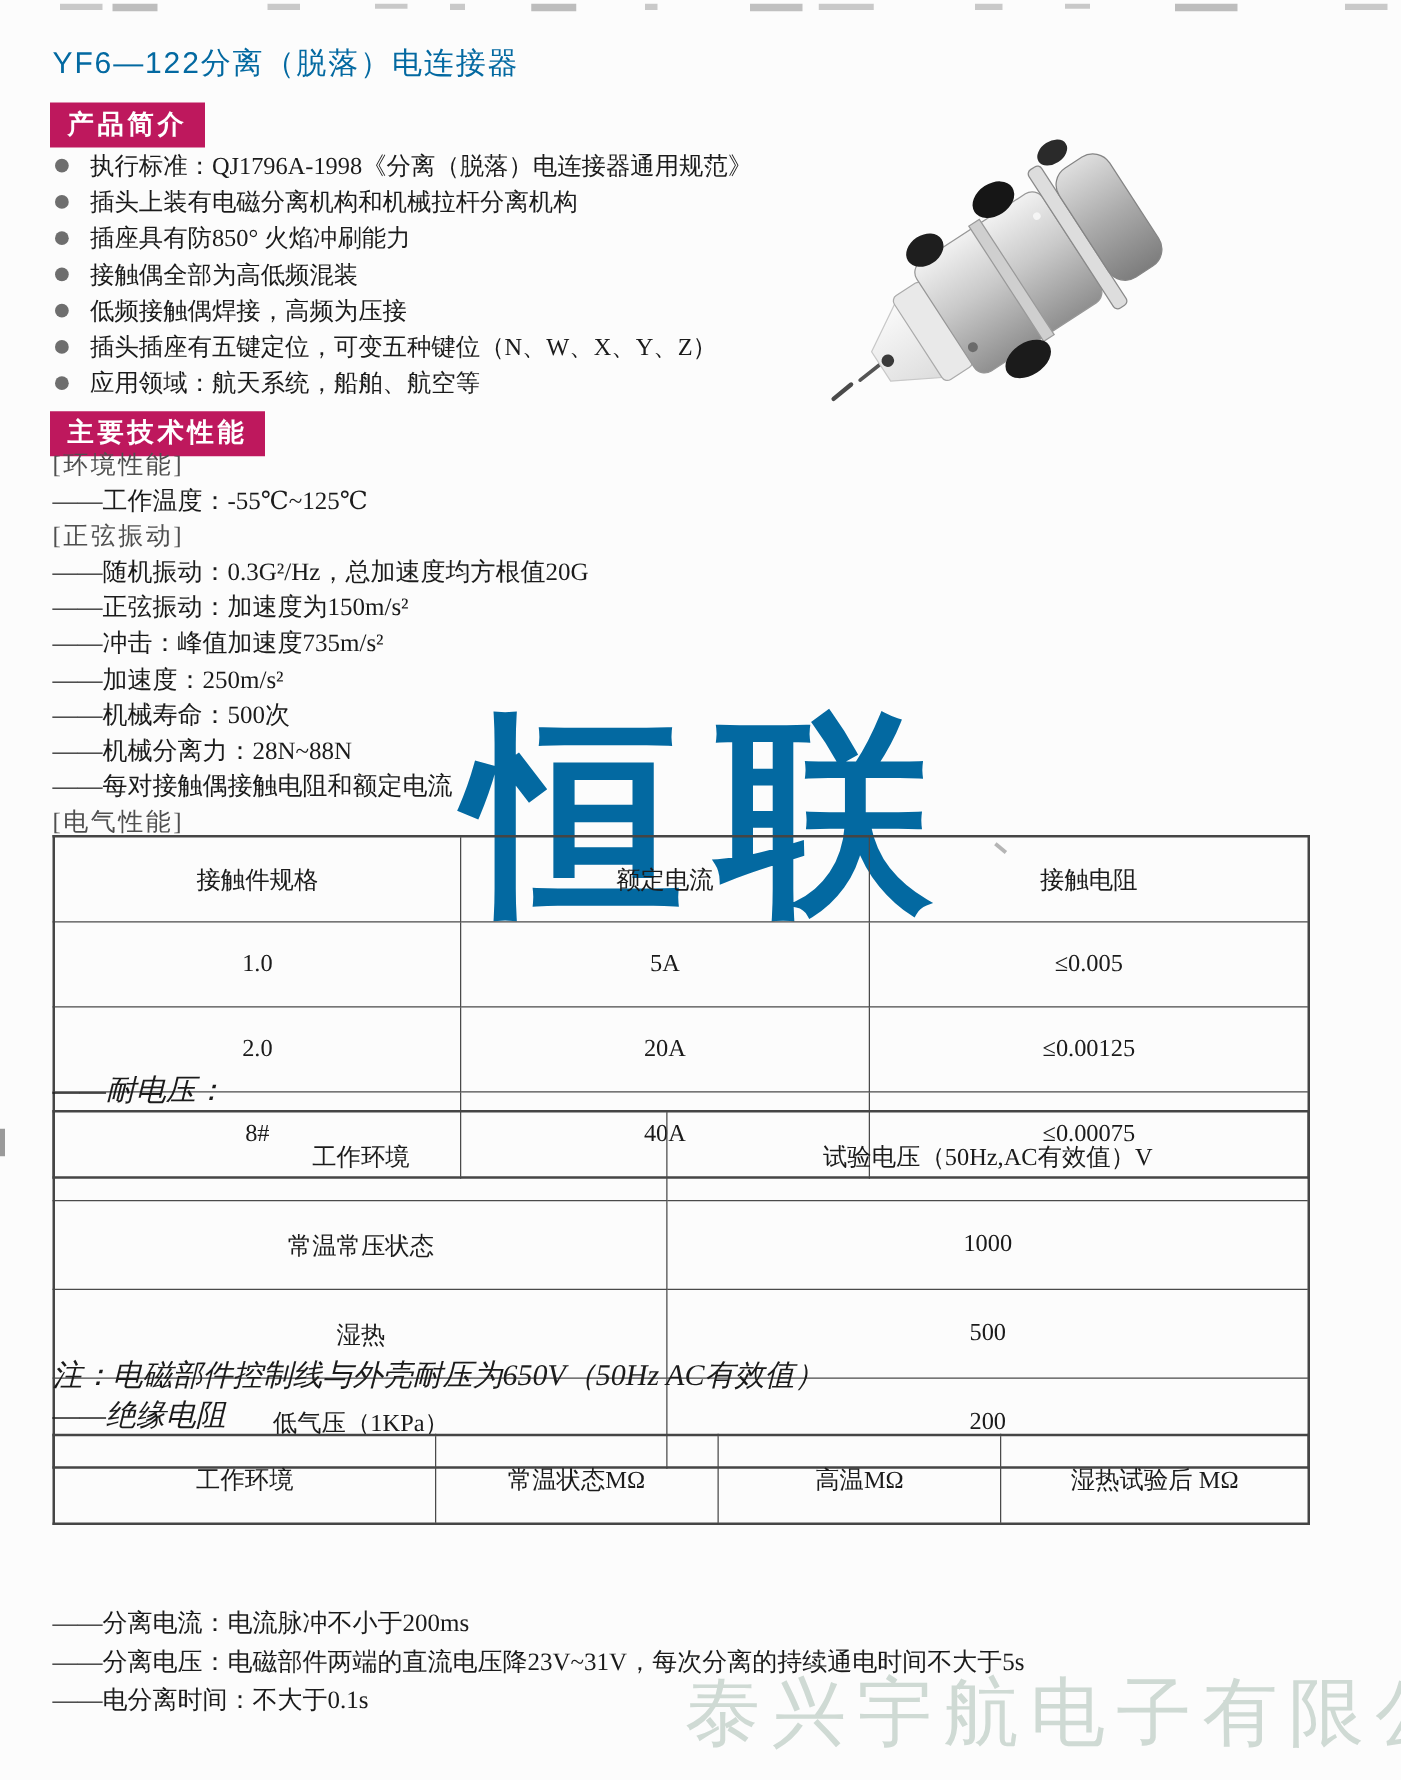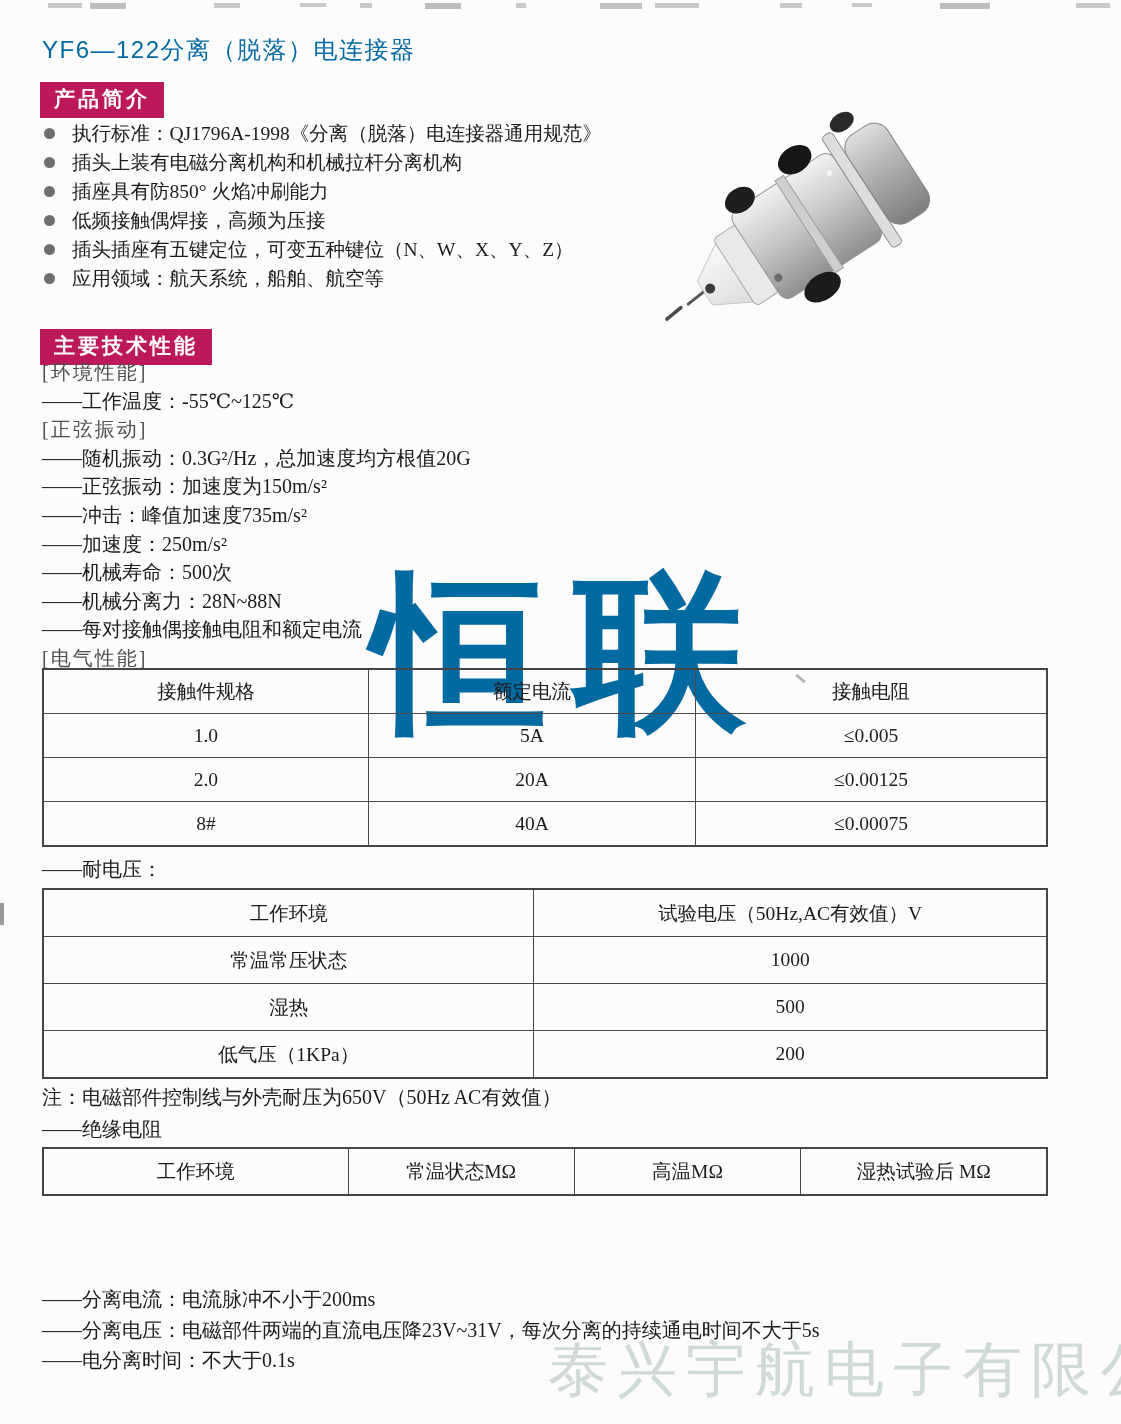--- a/index.html
+++ b/index.html
@@ -44,27 +44,27 @@
   .tech-lines .bracket { color:#4f4f4f; letter-spacing:2px; }
 
   table.doc-table {
     position:absolute; left:42px; width:1006px;
     border-collapse:collapse; table-layout:fixed;
     background:transparent; z-index:2;
     border:2px solid #454545;
   }
   table.doc-table td {
     border:1px solid #4a4a4a; text-align:center; vertical-align:middle;
-    font-size:19.5px; padding:0; white-space:nowrap; overflow:hidden;
+    font-size:19.5px; padding:12px; white-space:nowrap; overflow:hidden;
   }
   #contact-table    { top:668px; }  #contact-table td    { height:43px; }
   #voltage-table    { top:888px; }  #voltage-table td    { height:46px; }
   #insulation-table { top:1147px; } #insulation-table td { height:45px; }
 
-  .inline-label { position:absolute; left:42px; font-size:20px; white-space:nowrap; z-index:2; }
+  .inline-label { position:absolute; left:42px; font-size:24px; white-space:nowrap; z-index:2;font-style:italic; }
   .lbl-voltage    { top:856px; }
   .lbl-note       { top:1084px; }
   .lbl-insulation { top:1116px; }
 
   .bottom-lines { position:absolute; left:42px; top:1284px; z-index:2; }
   .bottom-lines .line { height:30.5px; line-height:30.5px; font-size:20px; white-space:nowrap; }
 
   .wm-center {
     position:absolute; left:374px; top:568px; z-index:0;
     font-size:172px; line-height:1; font-weight:bold;
@@ -149,20 +149,21 @@
       <circle cx="120" cy="160" r="4" fill="#6b6b6b"></circle>
       <circle cx="220" cy="100" r="3" fill="#f5f5f5"></circle>
     </g>
   </svg>
 
   <div class="badge intro">产品简介</div>
   <ul class="bullets">
     <li>执行标准：QJ1796A-1998《分离（脱落）电连接器通用规范》</li>
     <li>插头上装有电磁分离机构和机械拉杆分离机构</li>
     <li>插座具有防850° 火焰冲刷能力</li>
+    <li>接触偶全部为高低频混装</li>
     <li>低频接触偶焊接，高频为压接</li>
     <li>插头插座有五键定位，可变五种键位（N、W、X、Y、Z）</li>
     <li>应用领域：航天系统，船舶、航空等</li>
   </ul>
 
   <div class="badge tech">主要技术性能</div>
   <div class="tech-lines">
     <div class="line bracket">[环境性能]</div>
     <div class="line">——工作温度：-55℃~125℃</div>
     <div class="line bracket">[正弦振动]</div>

